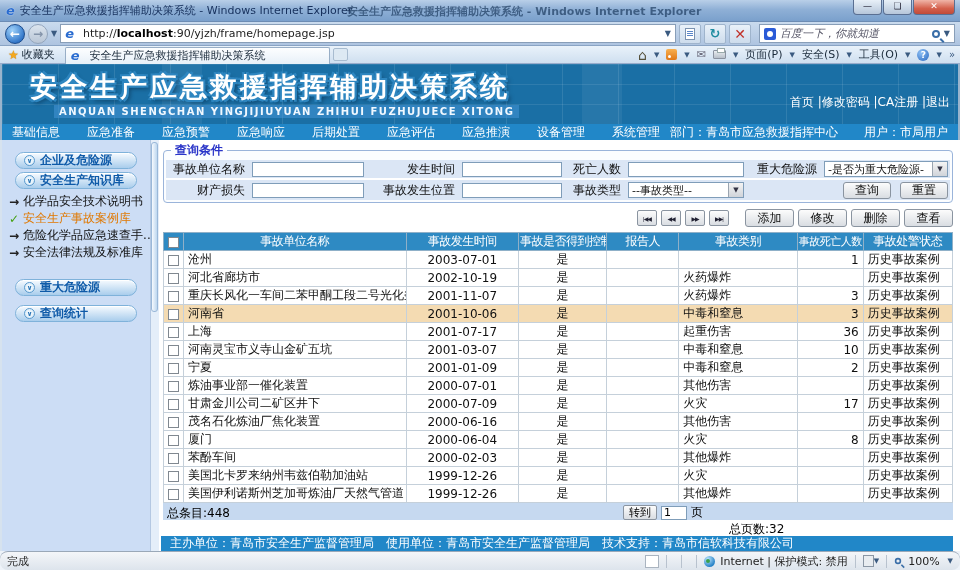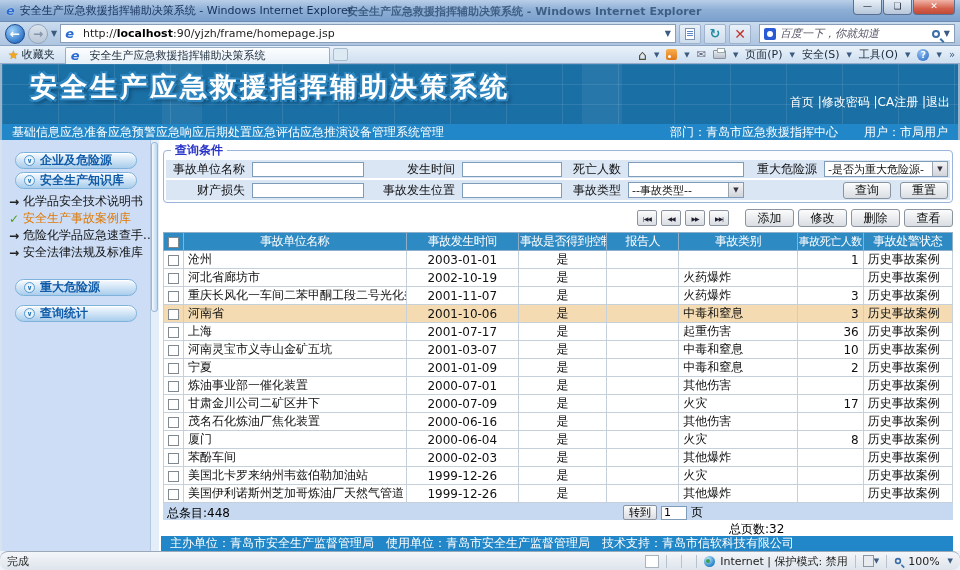--- a/index.html
+++ b/index.html
@@ -59,21 +59,21 @@
                      linear-gradient(rgba(255,255,255,.09) 1px,transparent 1px),
                      linear-gradient(90deg,transparent 0 160px,rgba(255,255,255,.06) 160px 200px,transparent 200px 360px);
     background-size:56px 100%,100% 20px,420px 100%; border-left:2px solid #9ab4cc; border-right:2px solid #9ab4cc; }
   .banner-title { position:absolute; left:28px; top:5px; font-size:27px; font-weight:bold; color:#fff; letter-spacing:3px;
     text-shadow:2px 2px 0 #2e86c0,-2px -2px 0 #2e86c0,2px -2px 0 #2e86c0,-2px 2px 0 #2e86c0,3px 3px 4px rgba(0,20,40,.55); white-space:nowrap; }
   .banner-pinyin { position:absolute; left:52px; top:41px; font-size:10px; font-weight:bold; color:#f0f8ff; letter-spacing:1.5px; background:rgba(70,150,215,.55); padding:1px 5px; white-space:nowrap; }
   .banner-links { position:absolute; right:8px; top:30px; color:#fff; font-size:12px; white-space:nowrap; }
   .banner-links .blink { cursor:pointer; }
 
   .navbar { height:16px; background:#2187c8; color:#fff; display:flex; align-items:center; font-size:12px; padding:0 10px; border-left:2px solid #9ab4cc; border-right:2px solid #9ab4cc; }
-  .nav-items { display:flex; white-space:nowrap; }
+  .nav-items { display:flex; gap:27px; white-space:nowrap; }
   .nav-right { margin-left:auto; display:flex; gap:26px; white-space:nowrap; }
 
   
   .content { height:411px; display:flex; background:#fff; position:relative; border-left:2px solid #d6e2ee; }
   .sidebar { width:148px; background:#ccddf5; padding-top:12px; flex:none; }
   .acc-btn { margin:0 0 3px 13px; width:122px; height:17px; border-radius:9px; background:linear-gradient(#f7fbff,#a9cdec); border:1px solid #7fb2da; display:flex; align-items:center; gap:5px; padding-left:8px; color:#0e5aa8; font-weight:bold; font-size:12px; box-shadow:inset 0 1px 0 #fff; white-space:nowrap; }
   .acc-ico { width:11px; height:11px; border-radius:50%; background:radial-gradient(#fff,#cfe6f6); border:1px solid #5a9ace; color:#2a76b8; font-size:7px; line-height:10px; text-align:center; flex:none; }
   .side-links { margin:4px 0 4px 7px; }
   .side-link { height:17px; display:flex; align-items:center; gap:4px; font-size:12px; color:#101010; white-space:nowrap; cursor:pointer; }
   .side-link .arrow { font-weight:bold; color:#222; font-size:12px; }
@@ -196,20 +196,21 @@
       <span>工具(O)</span>
         <span class="cmd-drop">▼</span>
       <span class="help-ico">?</span>
         <span class="cmd-drop">▼</span>
       <span class="chev2">»</span>
     </div>
   </div>
 
   <div class="banner">
     <div class="banner-title">安全生产应急救援指挥辅助决策系统</div>
+    <div class="banner-pinyin">ANQUAN SHENGCHAN YINGJIJIUYUAN ZHIHUI FUZHUJUECE XITONG</div>
     <div class="banner-links"><span class="blink">首页</span> |<span class="blink">修改密码</span> |<span class="blink">CA注册</span> |<span class="blink">退出</span></div>
   </div>
 
   <div class="navbar">
     <div class="nav-items">
         <span>基础信息</span>
         <span>应急准备</span>
         <span>应急预警</span>
         <span>应急响应</span>
         <span>后期处置</span>
@@ -337,21 +338,21 @@
               <th>报告人</th>
               <th>事故类别</th>
               <th class="small">事故死亡人数</th>
               <th>事故处警状态</th>
             </tr>
           </thead>
         <tbody>
             <tr>
               <td class="c-center"><span class="cbx"></span></td>
               <td>沧州</td>
-              <td class="c-center">2003-01-01</td>
+              <td class="c-center">2003-07-01</td>
               <td class="c-center">是</td>
               <td class="c-center"></td>
               <td></td>
               <td class="c-right">1</td>
               <td>历史事故案例</td>
             </tr>
             <tr>
               <td class="c-center"><span class="cbx"></span></td>
               <td>河北省廊坊市</td>
               <td class="c-center">2002-10-19</td>

